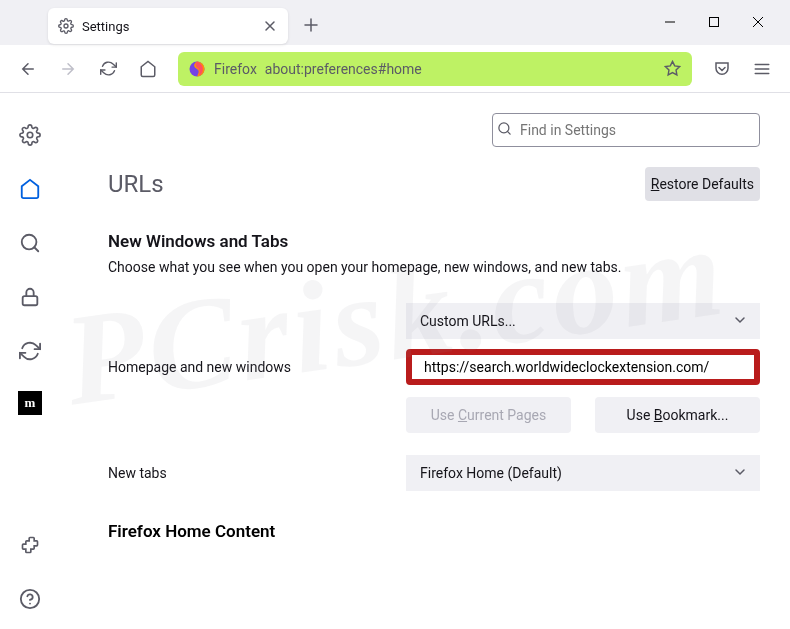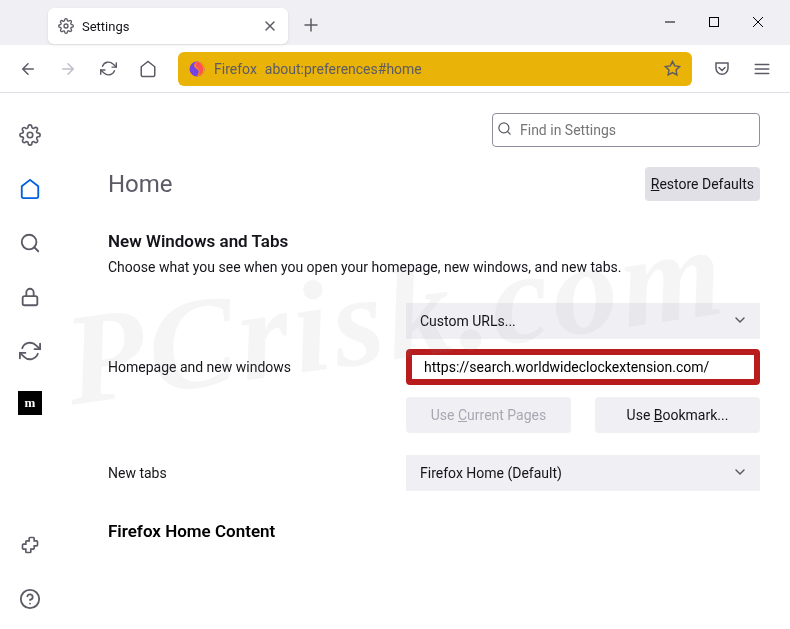--- a/index.html
+++ b/index.html
@@ -10,21 +10,21 @@
 .tab-icon { width: 16px; height: 16px; margin-right: 8px; display:flex; align-items:center; justify-content:center; }
 .tab-title { flex: 1; font-size: 13px; color: #15141a; }
 .tab-close { width: 16px; height: 16px; display: flex; align-items: center; justify-content: center; color: #5b5b66; cursor: pointer; }
 .newtab-btn { width: 30px; height: 30px; display: flex; align-items: center; justify-content: center; margin-top: 10px; margin-left: 8px; color: #5b5b66; cursor: pointer; }
 .win-controls { margin-left: auto; display: flex; gap: 24px; padding-right: 22px; padding-top: 12px; }
 .win-btn { width: 20px; height: 20px; display: flex; align-items: center; justify-content: center; color: #000; cursor: pointer; }
 
 .toolbar { height: 48px; display: flex; align-items: center; padding: 0 10px; gap: 4px; border-bottom: 1px solid #e0e0e6; }
 .nav-btn { width: 36px; height: 36px; display: flex; align-items: center; justify-content: center; color: #5b5b66; cursor: pointer; border-radius: 4px; }
 .nav-btn.disabled { color: #bfbfc9; cursor: default; }
-.addr-bar { flex: 1; height: 34px; background: #eab308; border-radius: 6px; display: flex; align-items: center; padding: 8px 10px; margin: 0 8px; gap: 8px; }
+.addr-bar { flex: 1; height: 34px; background: #bef264; border-radius: 6px; display: flex; align-items: center; padding: 8px 10px; margin: 0 8px; gap: 8px; }
 .ff-logo { width: 18px; height: 18px; }
 .addr-context { font-size: 14px; color: #5b5b66; }
 .addr-url { font-size: 14px; color: #5b5b66; flex:1; }
 .star-btn { color: #5b5b66; cursor: pointer; width:20px; display:flex; align-items:center; justify-content:center;}
 
 .content-wrap { display: flex; height: calc(100% - 93px); }
 .sidebar { width: 60px; display: flex; flex-direction: column; align-items: center; padding-top: 28px; gap: 26px; }
 .sb-item { width: 28px; height: 28px; display: flex; align-items: center; justify-content: center; color: #5b5b66; cursor: pointer; border-radius: 4px; }
 .sb-item.active { color: #0060df; }
 .sb-mozilla { width: 24px; height: 24px; background: #000; color: #fff; font-size: 13px; font-weight: bold; display: flex; align-items: center; justify-content: center; font-family: serif;}
@@ -208,21 +208,21 @@
       <div class="search-box">
         <span class="sicon"><svg width="15" height="15" viewBox="0 0 24 24" fill="none" stroke="currentColor" stroke-width="2" stroke-linecap="round">
               <circle cx="11" cy="11" r="8"></circle>
               <line x1="21" y1="21" x2="16.65" y2="16.65"></line>
             </svg></span>
         <input type="text" placeholder="Find in Settings" style="">
       </div>
     </div>
 
     <div class="title-row">
-      <h1>Home</h1>
+      <h1>URLs</h1>
       <button class="restore-btn"><span style="text-decoration:underline">R</span>estore Defaults</button>
     </div>
 
     <div class="section-h2">New Windows and Tabs</div>
     <div class="section-desc">Choose what you see when you open your homepage, new windows, and new tabs.</div>
 
     <div class="row" style="margin-bottom:10px;">
       <div class="row-label"></div>
       <div class="row-control">
         <div class="select">

